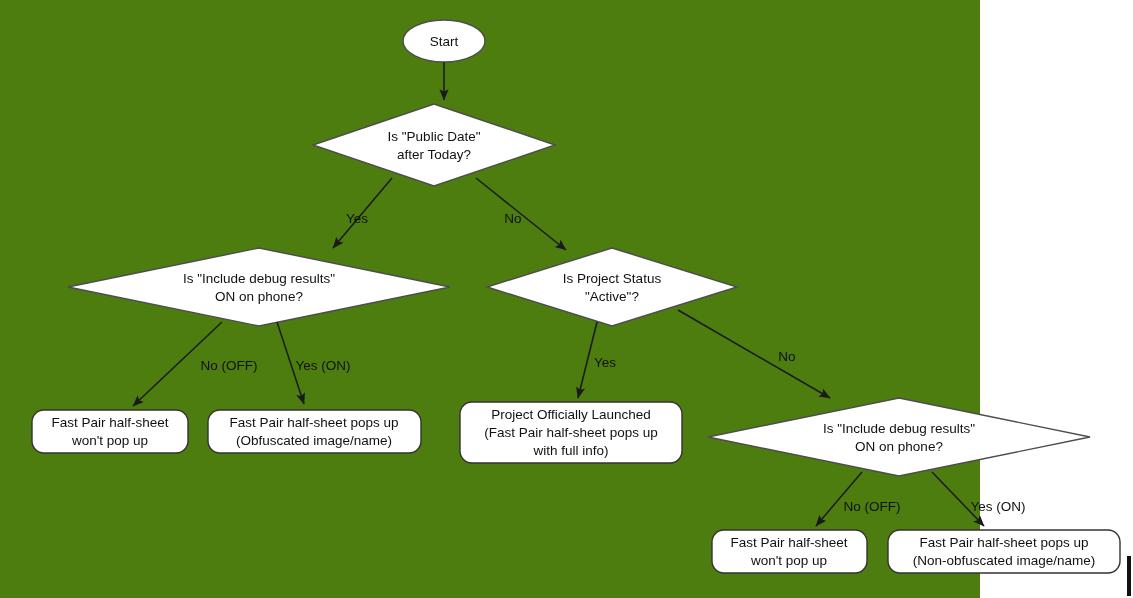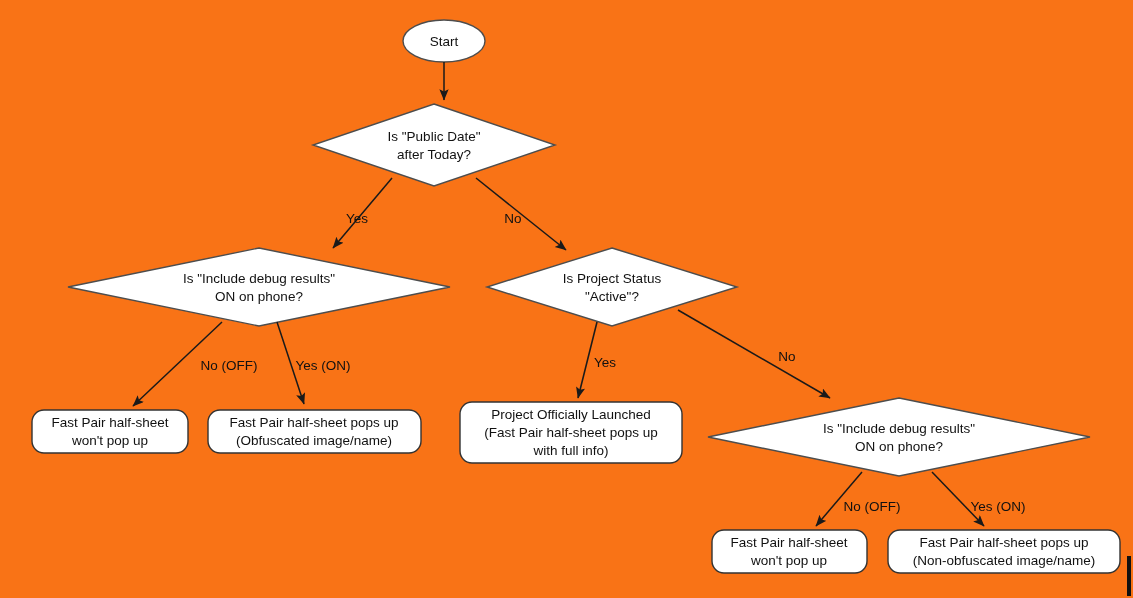--- a/index.html
+++ b/index.html
@@ -8,23 +8,23 @@
     background: #ffffff;
   }
   body {
     font-family: "Liberation Sans", sans-serif;
     width: 1133px;
     height: 598px;
     overflow: hidden;
   }
   #flowchart-root {
     position: relative;
-    width: 1133px;
+    width: 980px;
     height: 598px;
-    background: #f97316;
+    background: #4d7c0f;
   }
   svg.fc-canvas {
     position: absolute;
     left: 0;
     top: 0;
     width: 1133px;
     height: 598px;
   }
   .node-text {
     font-family: "Liberation Sans", sans-serif;

